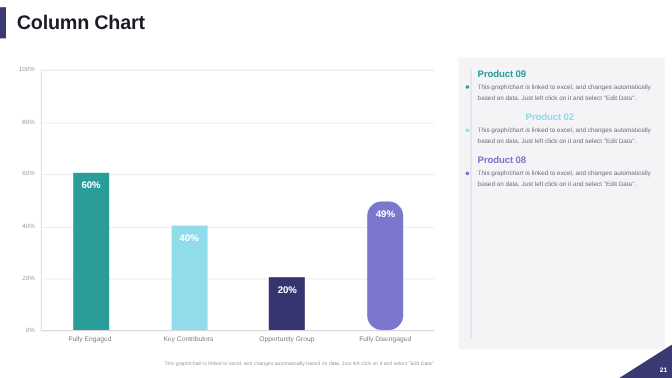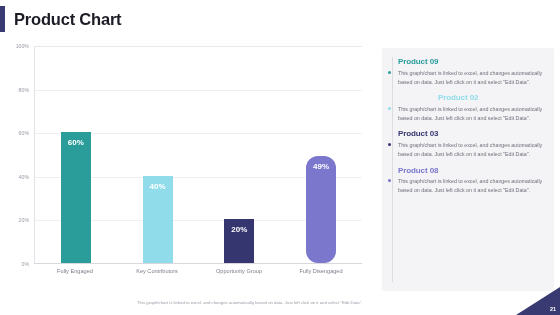--- a/index.html
+++ b/index.html
@@ -39,21 +39,21 @@
     font-size: 16.5px;
     font-weight: bold;
     color: #1c1c26;
     letter-spacing: -0.2px;
   }
 
   
   #chart-area {
     position: absolute;
     left: 6px;
-    top: 46px;
+    top: 58px;
     width: 360px;
     height: 240px;
   }
 
   #y-axis {
     position: absolute;
     left: 0;
     top: 0;
     width: 26px;
     height: 218px;
@@ -210,21 +210,21 @@
     font-weight: bold;
   }
 </style>
 </head>
 <body>
 
 <div id="slide">
 
   <div id="title-bar">
     <div id="title-accent"></div>
-    <div id="page-title">Product Chart</div>
+    <div id="page-title">Column Chart</div>
   </div>
 
   <div id="chart-area">
     <div id="y-axis">
         <div class="y-tick" style="top: 218px;">0%</div>
         <div class="y-tick" style="top: 174.4px;">20%</div>
         <div class="y-tick" style="top: 130.8px;">40%</div>
         <div class="y-tick" style="top: 87.2px;">60%</div>
         <div class="y-tick" style="top: 43.6px;">80%</div>
         <div class="y-tick" style="top: 0px;">100%</div>
@@ -275,25 +275,20 @@
           <div class="legend-bullet" style="background: rgb(42, 157, 155);"></div>
           <div class="legend-title" style="color: rgb(42, 157, 155);">Product 09</div>
           <div class="legend-body">This graph/chart is linked to excel, and changes automatically based on data. Just left click on it and select "Edit Data".</div>
         </div>
         <div class="legend-item">
           <div class="legend-bullet" style="background: rgb(144, 220, 234);"></div>
           <div class="legend-title" style="color: rgb(144, 220, 234); padding-left: 40px;">Product 02</div>
           <div class="legend-body">This graph/chart is linked to excel, and changes automatically based on data. Just left click on it and select "Edit Data".</div>
         </div>
         <div class="legend-item">
-          <div class="legend-bullet" style="background: rgb(53, 53, 112);"></div>
-          <div class="legend-title" style="color: rgb(53, 53, 112);">Product 03</div>
-          <div class="legend-body">This graph/chart is linked to excel, and changes automatically based on data. Just left click on it and select "Edit Data".</div>
-        </div>
-        <div class="legend-item">
           <div class="legend-bullet" style="background: rgb(122, 119, 204);"></div>
           <div class="legend-title" style="color: rgb(122, 119, 204);">Product 08</div>
           <div class="legend-body">This graph/chart is linked to excel, and changes automatically based on data. Just left click on it and select "Edit Data".</div>
         </div>
       </div>
   </div>
 
   <div id="footer-note">This graph/chart is linked to excel, and changes automatically based on data. Just left click on it and select "Edit Data".</div>
 
   <div id="page-corner">

